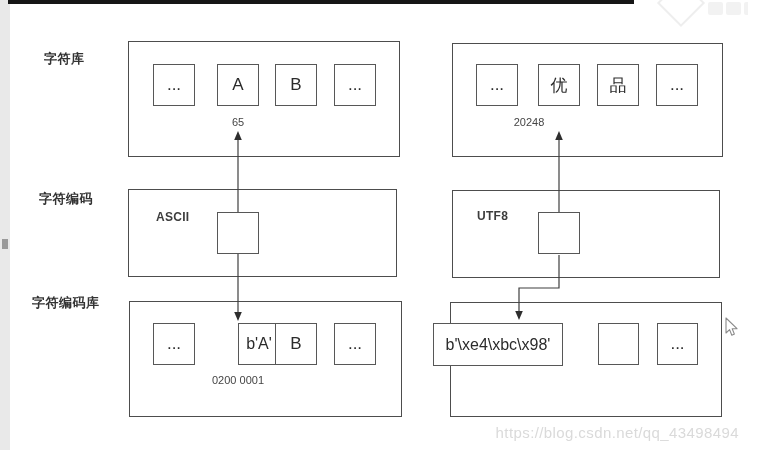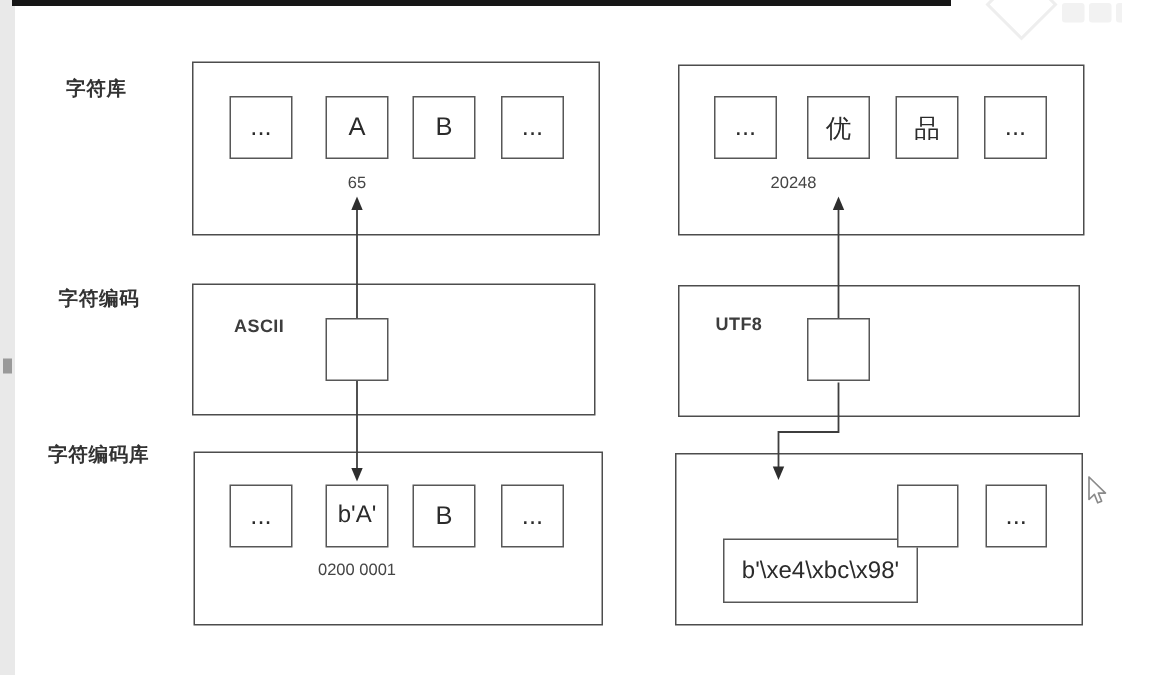--- a/index.html
+++ b/index.html
@@ -59,21 +59,21 @@
   .cell {
     position: absolute;
     width: 42px; height: 42px;
     border: 1px solid #575757;
     background: #ffffff;
     display: flex; align-items: center; justify-content: center;
     font-size: 17px; color: #2b2b2b;
     z-index: 3;
     white-space: nowrap;
   }
-  .cell.small-txt { font-size: 16px; }
+  .cell.small-txt { font-size: 16px; margin-left: 21px; }
   .cell.wide { width: 130px; height: 43px; font-size: 16px; }
   .enc-name {
     position: absolute;
     font-size: 12px; font-weight: 700; color: #3d3d3d;
     z-index: 3; letter-spacing: 0.3px;
   }
   .val-label {
     position: absolute;
     font-size: 11px; color: #454545;
     text-align: center; z-index: 3;
@@ -148,22 +148,23 @@
   <div class="cell" style="left:217px; top:212px;"></div>
   <div class="enc-name" style="left:477px; top:209px;">UTF8</div>
   <div class="cell" style="left:538px; top:212px;"></div>
 
   <div class="cell" style="left:153px; top:323px;">...</div>
   <div class="cell small-txt" style="left:217px; top:323px;">b'A'</div>
   <div class="cell" style="left:275px; top:323px;">B</div>
   <div class="cell" style="left:334px; top:323px;">...</div>
   <div class="val-label" style="left:198px; top:374px; width:80px;">0200 0001</div>
 
-  <div class="cell wide" style="left:482px; top:323px;margin-top:36px;">b'\xe4\xbc\x98'</div>
+  <div class="cell wide" style="left:433px; top:323px;">b'\xe4\xbc\x98'</div>
   <div class="cell" style="left:598px; top:323px; width:41px;"></div>
   <div class="cell" style="left:657px; top:323px; width:41px;">...</div>
 
   <svg class="cursor" viewBox="0 0 14 20" xmlns="http://www.w3.org/2000/svg">
     <path d="M2 1 L2 16 L5.6 12.6 L7.8 18.2 L10.4 17.1 L8.2 11.7 L13 11.7 Z" fill="#ffffff" stroke="#8a8a8a" stroke-width="1.1" stroke-linejoin="round"></path>
   </svg>
 
+  <div class="url-watermark">https://blog.csdn.net/qq_43498494</div>
 
 </div>
 
 </body></html>

